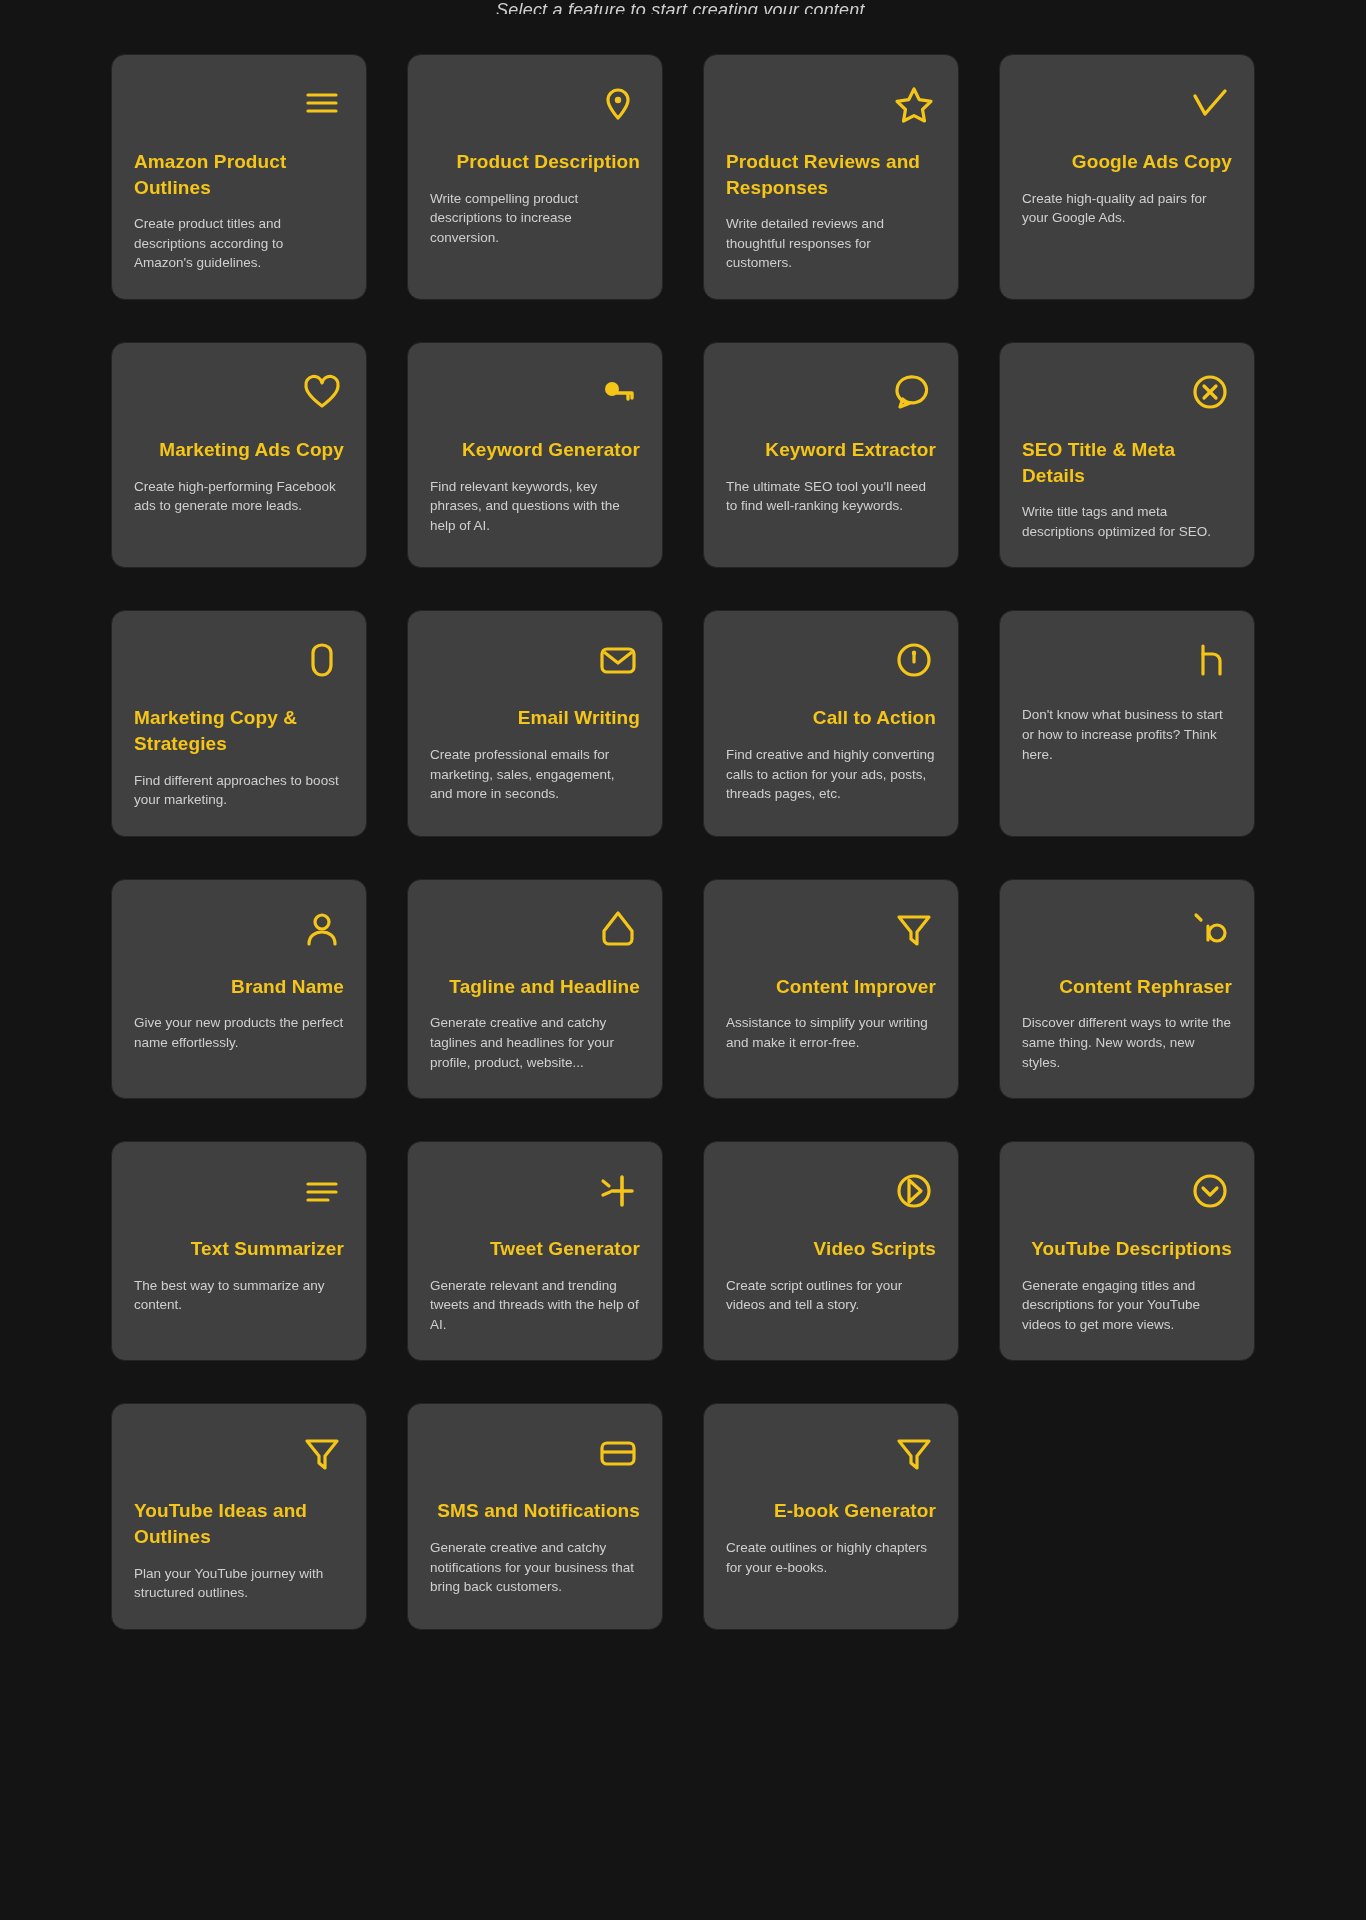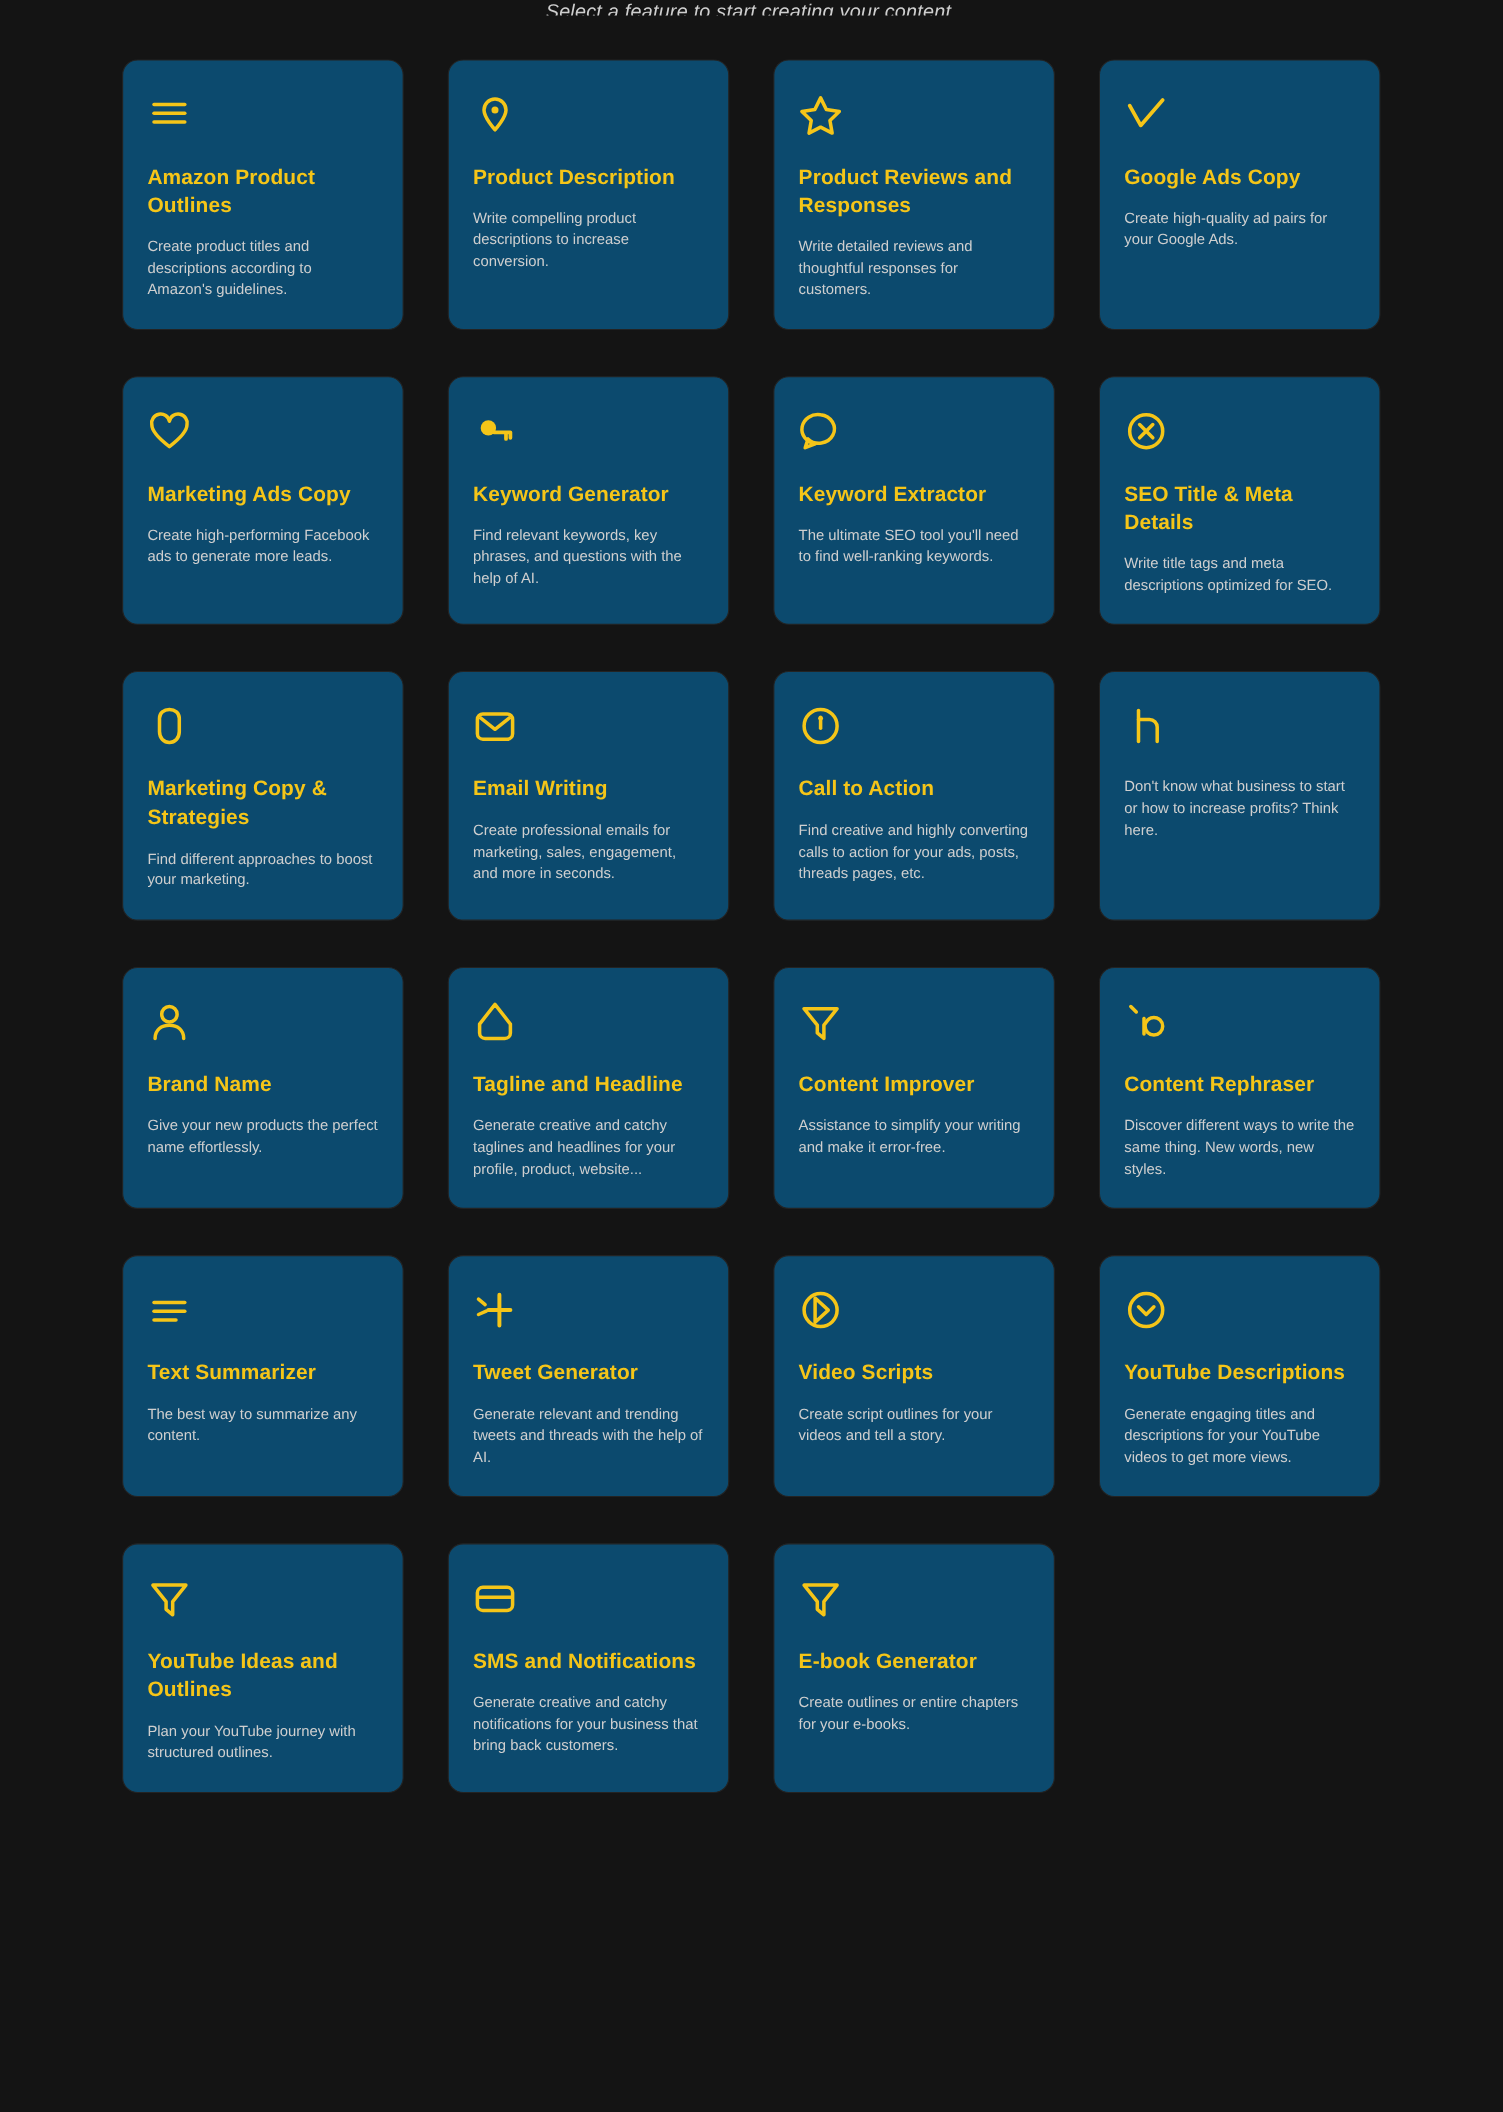--- a/index.html
+++ b/index.html
@@ -31,27 +31,27 @@
   .grid {
     display: grid;
     grid-template-columns: repeat(4, 256px);
     gap: 42px 40px;
     justify-content: center;
     padding: 40px 0 60px 0;
     margin: 0 auto;
     width: 1366px;
   }
   .card {
-    background: #0c4a6e;
+    background: #404040;
     border-radius: 14px;
     padding: 28px 22px 26px 22px;
     min-height: 216px;
     display: flex;
     flex-direction: column;
-    align-items: flex-start;
+    align-items: flex-end;
     cursor: pointer;
     border: 1px solid #232323;
   }
   .icon {
     width: 42px;
     height: 42px;
     margin-bottom: 24px;
     color: #f5c518;
     display: flex;
     align-items: center;
@@ -298,17 +298,17 @@
         <h3 class="card-title">SMS and Notifications</h3>
         <p class="card-desc">Generate creative and catchy notifications for your business that bring back customers.</p>
       </div>
       <div class="card">
         <div class="icon">
           <svg width="40" height="40" viewBox="0 0 40 40" fill="none" stroke="currentColor" stroke-width="3.2" stroke-linejoin="round">
             <path d="M5 8 L35 8 L23 23 L23 35 L17 30 L17 23 Z"></path>
           </svg>
         </div>
         <h3 class="card-title">E-book Generator</h3>
-        <p class="card-desc">Create outlines or entire chapters for your e-books.</p>
+        <p class="card-desc">Create outlines or highly chapters for your e-books.</p>
       </div>
     </div>
 
 </div>
 
 </body></html>

